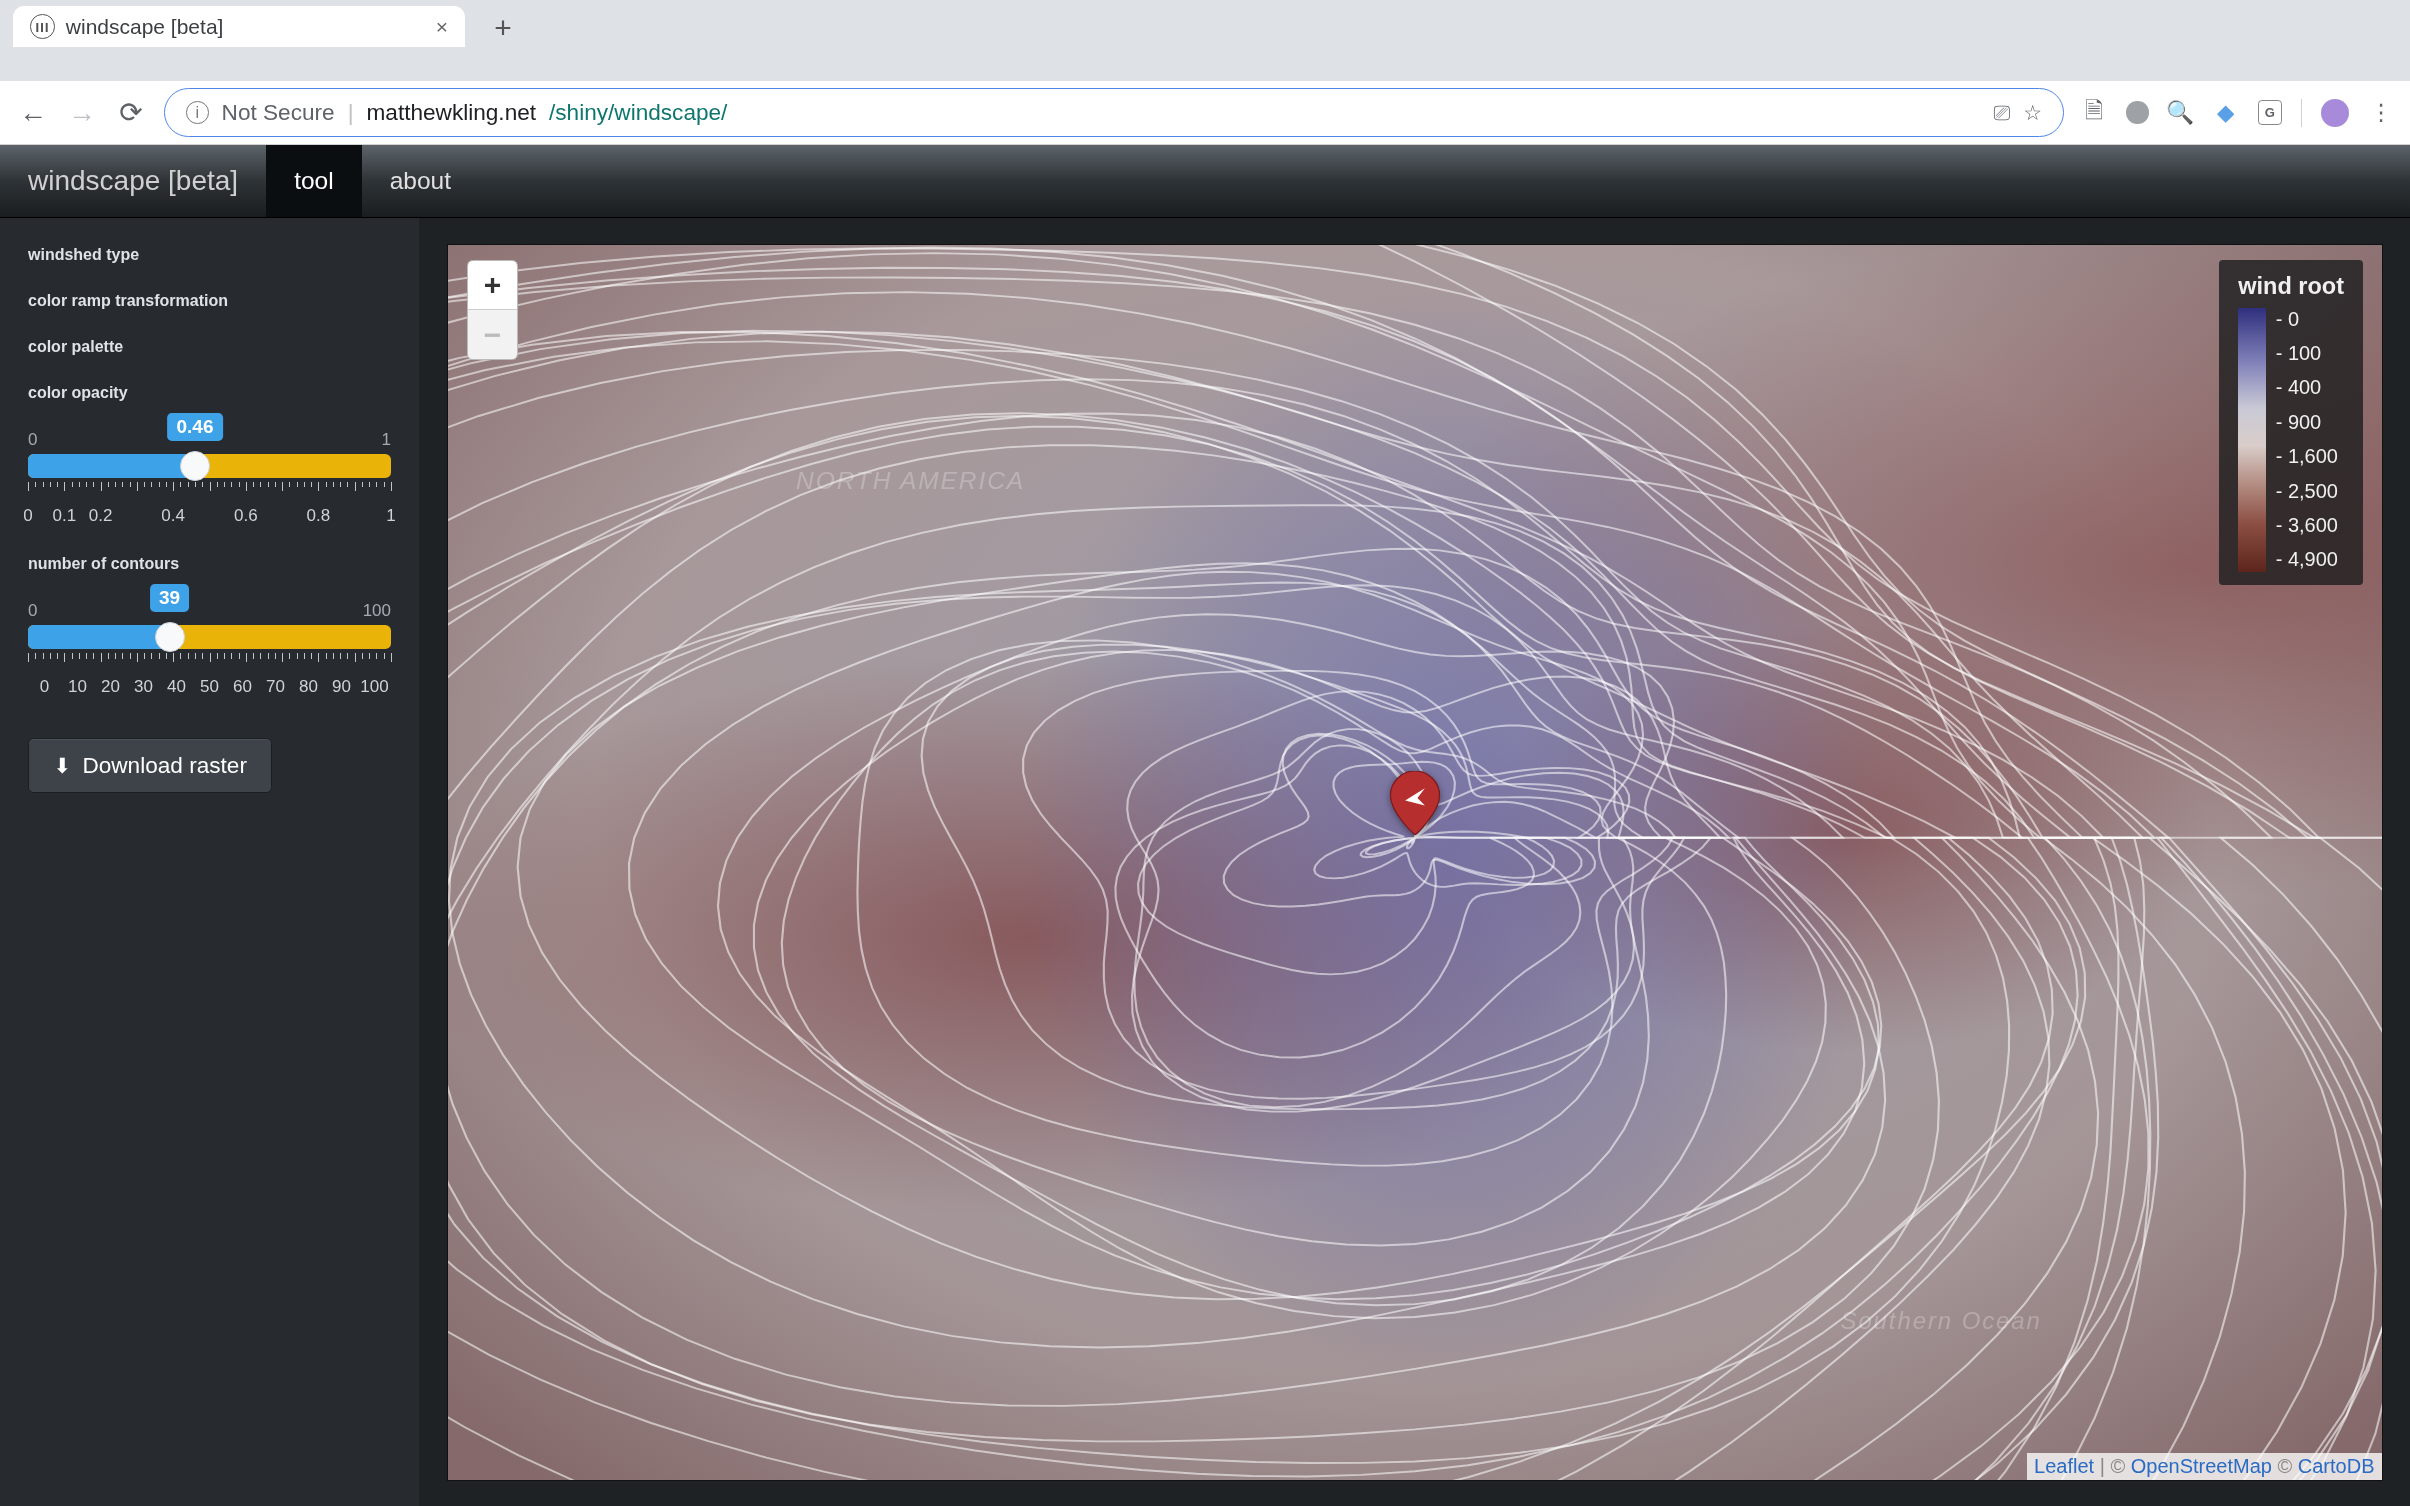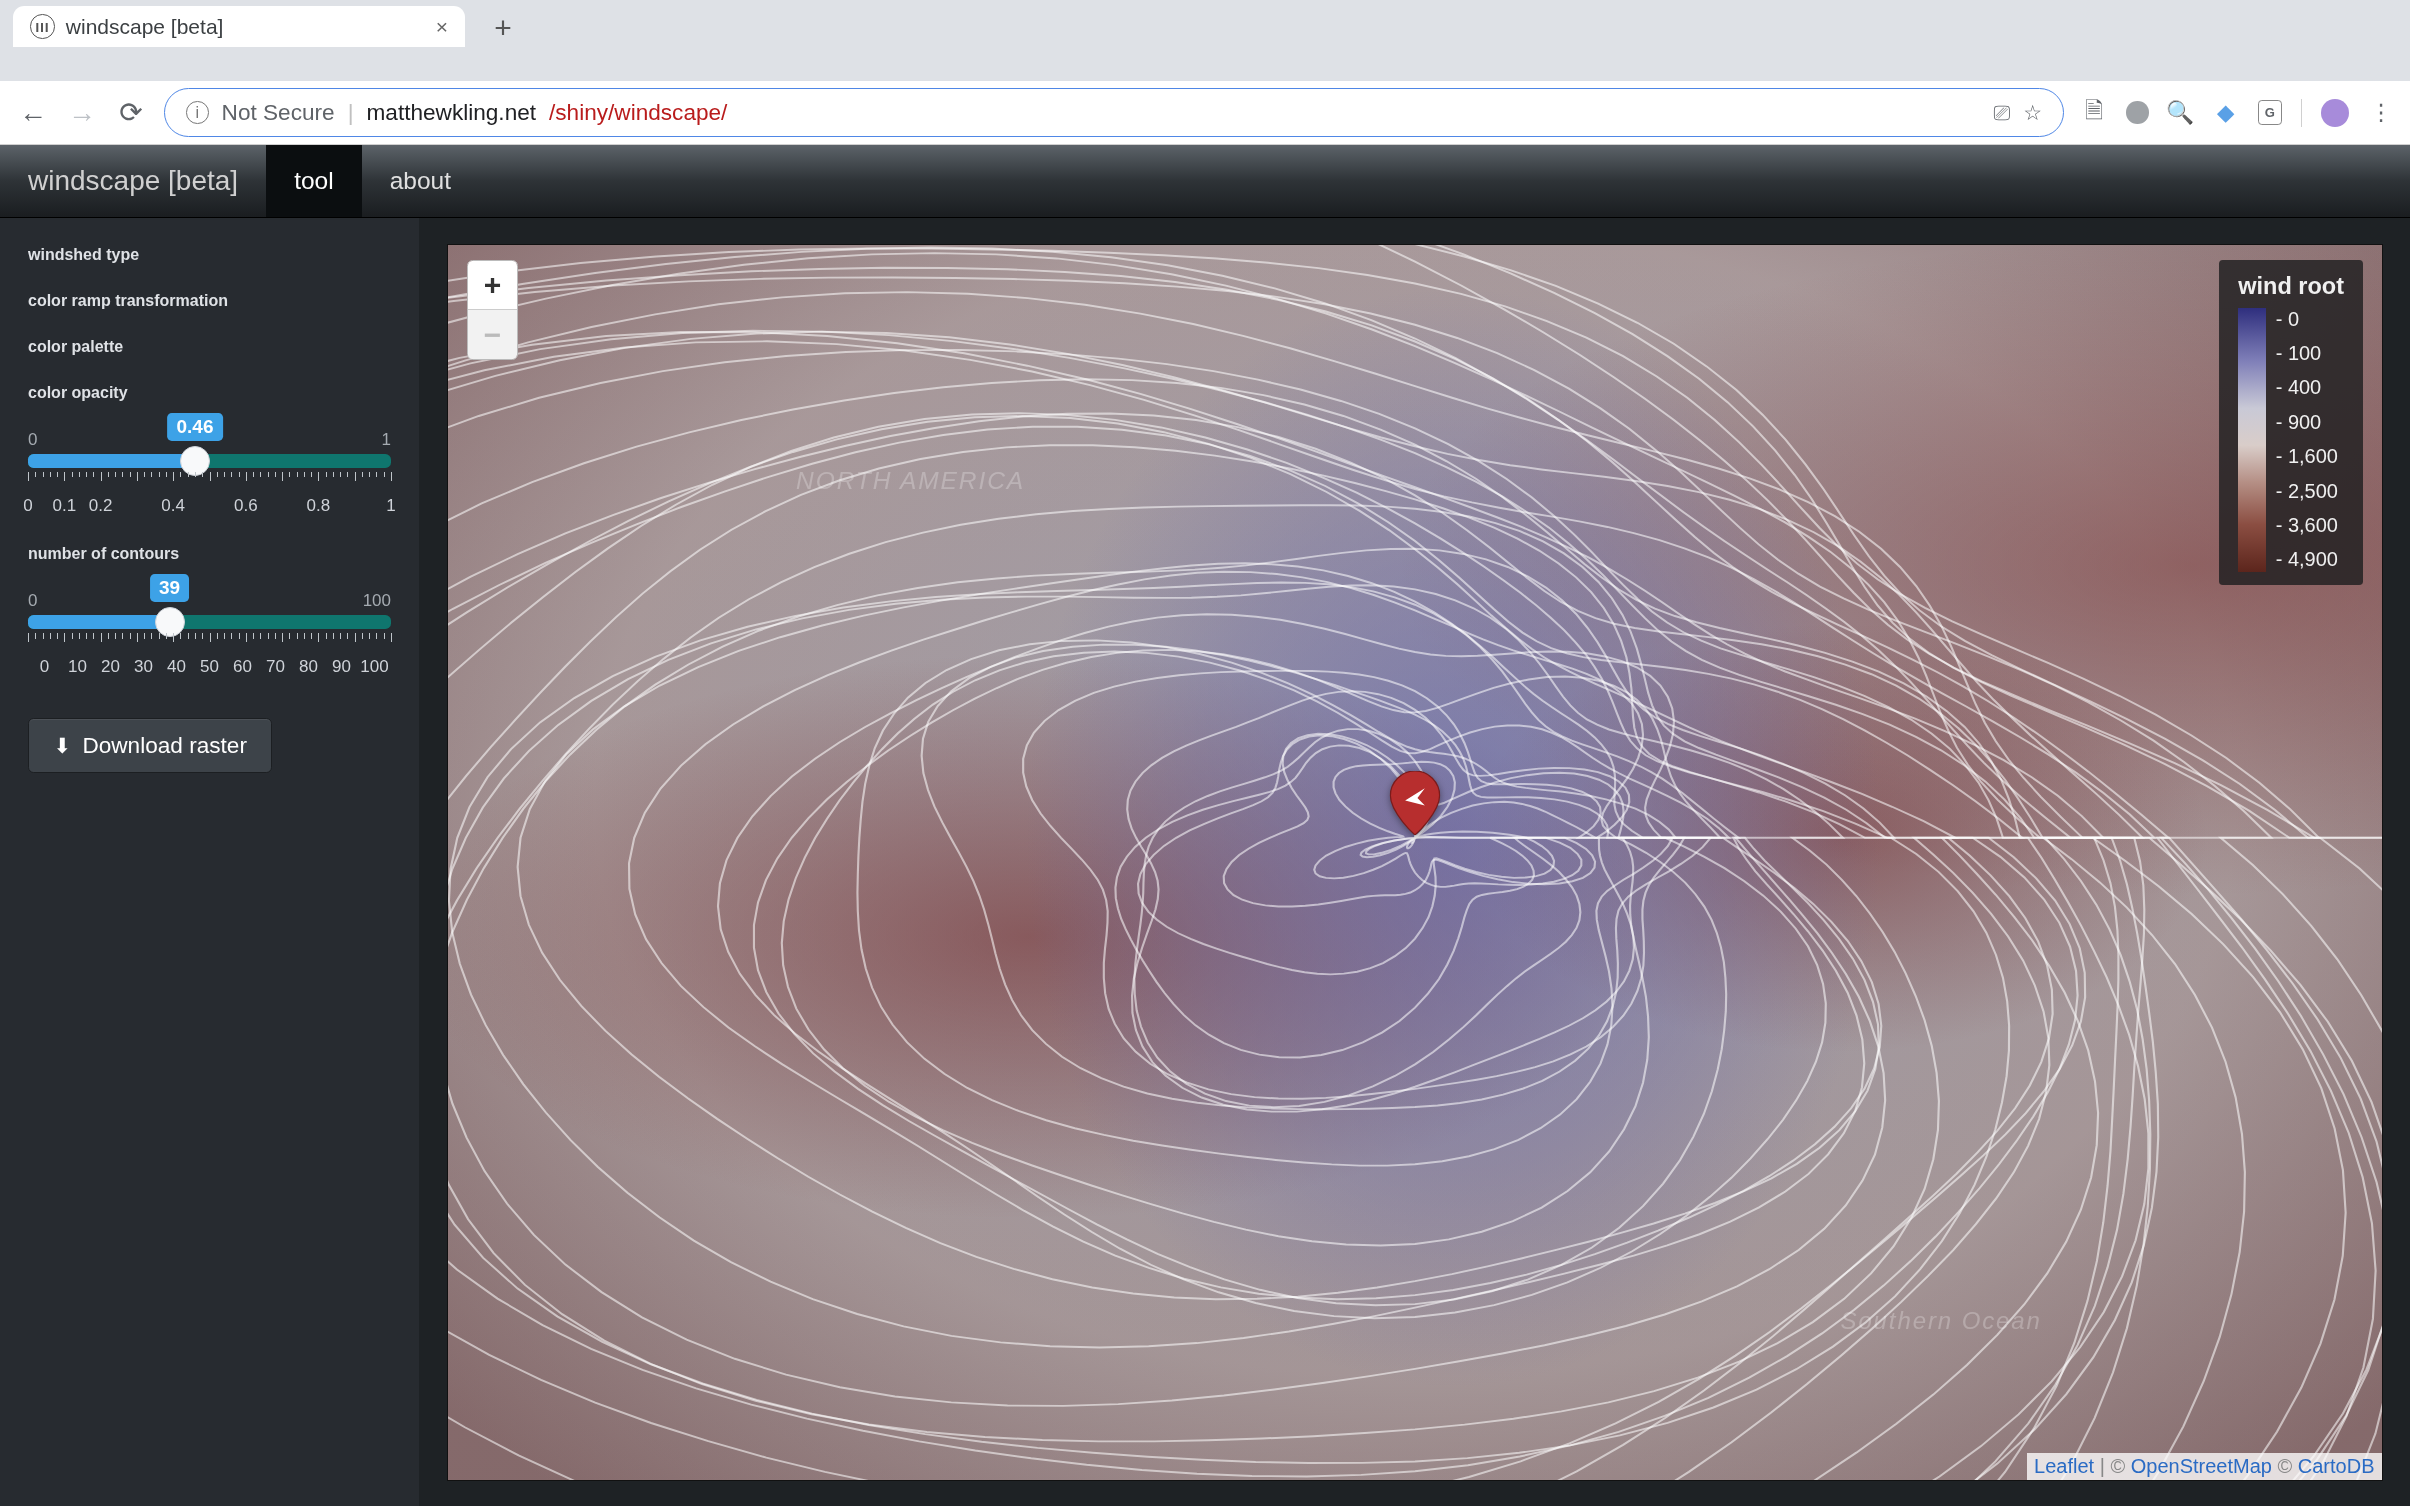--- a/index.html
+++ b/index.html
@@ -27,21 +27,21 @@
 .nav-btn { width: 32px; height: 32px; display:flex; align-items:center; justify-content:center; color:#5f6368; font-size:28px; cursor:pointer;}
 .nav-btn.disabled{color:#bdc1c6;}
 .omnibox {
   flex: 1; height: 49px; border: 1.9px solid #4f87e6; border-radius: 24.5px;
   display: flex; align-items: center; padding: 0 21px; gap: 13px; font-size: 22.6px; color: #3c4043;
 }
 .omnibox .info-icon{width:22.6px;height:22.6px;border:1.9px solid #777;border-radius:50%;display:flex;align-items:center;justify-content:center;font-size:16px;color:#777;}
 .omnibox .sec{color:#5f6368;}
 .omnibox .pipe{color:#c0c0c0;}
 .omnibox .url-main{color:#202124;}
-.omnibox .url-path{color:#b91c1c;}
+.omnibox .url-path{color:#0f766e;}
 .omnibox .spacer{flex:1;}
 .omnibox .om-icon{font-size:21px;color:#5f6368;}
 .ext-icons{display:flex;align-items:center;gap:19px;}
 .ext-icons .ei{width:26px;height:26px;display:flex;align-items:center;justify-content:center;color:#5f6368;font-size:22.6px;}
 .ext-icons .square{border:1.9px solid #888;border-radius:3.8px;width:24.5px;height:24.5px;font-size:13px;font-weight:bold;}
 .ext-icons .avatar{width:28px;height:28px;border-radius:50%;background:#a78bda;}
 .ext-icons .divider{width:0.9px;height:28px;background:#d0d0d0;}
 
 .app { position: relative; height: calc(1507px - 81px - 64px); background:#13191d; }
 .titlebar{
@@ -57,21 +57,21 @@
 .sidebar{width:419px;background:#272b30;color:#d2d6da;padding:28px;}
 .control-label{font-size:16px;font-weight:600;color:#dfe2e6;margin-bottom:13px;margin-top:28px;}
 .control-label:first-child{margin-top:0;}
 .select{
   background:#fff;color:#222;border-radius:5.6px;height:53px;width:100%;
   display:flex;align-items:center;padding:0 17px;font-size:22.6px;position:relative;cursor:pointer;
 }
 .select .caret{margin-left:auto;border-left:7.5px solid transparent;border-right:7.5px solid transparent;border-top:9.4px solid #222;}
 .slider-wrap{position:relative;padding-top:19px;}
 .slider-range-labels{display:flex;justify-content:space-between;font-size:17px;color:#a5abb1;margin-top:-3.8px;margin-bottom:3.8px;}
-.slider-track{height:14px;background:#0f766e;border-radius:5.6px;position:relative;}
+.slider-track{height:24px;background:#eab308;border-radius:5.6px;position:relative;}
 .slider-fill{position:absolute;left:0;top:0;height:100%;background:#3da2e7;border-radius:5.6px;}
 .slider-thumb{position:absolute;top:50%;width:30px;height:30px;background:#f8f9fa;border:0.9px solid #cfd3d9;border-radius:50%;transform:translate(-50%,-50%);cursor:grab;}
 .slider-badge{position:absolute;top:-41px;transform:translateX(-50%);background:#3da2e7;color:#fff;padding:2.8px 9.4px;border-radius:4.7px;font-size:19px;font-weight:bold;}
 .slider-ticks{display:flex;justify-content:space-between;font-size:17px;color:#cfd3d9;margin-top:15px;letter-spacing:0;}
 .slider-ticks span{flex:1;text-align:center;position:relative;}
 .slider-ticks.opacity span{flex:none;}
 .tick-row{position:relative;height:9.4px;margin-top:3.8px;}
 .tick-row .t{position:absolute;top:0;width:0.9px;height:7.5px;background:#bfc5ca;}
 .dl-btn{
   margin-top:41px;background:#3d4349;color:#fff;border-radius:5.6px;height:55px;

